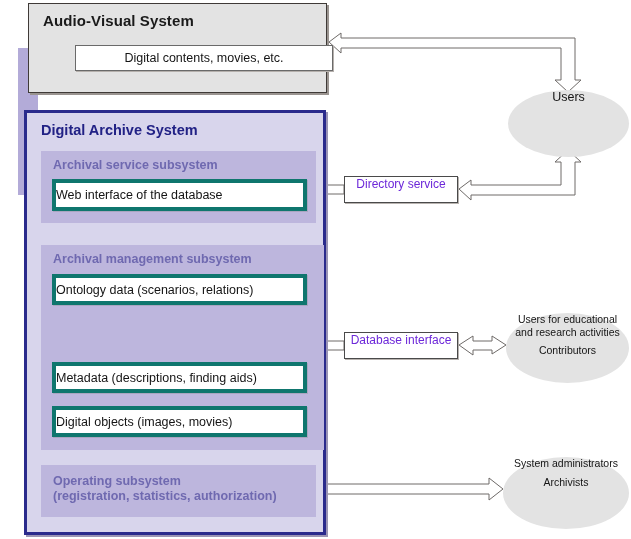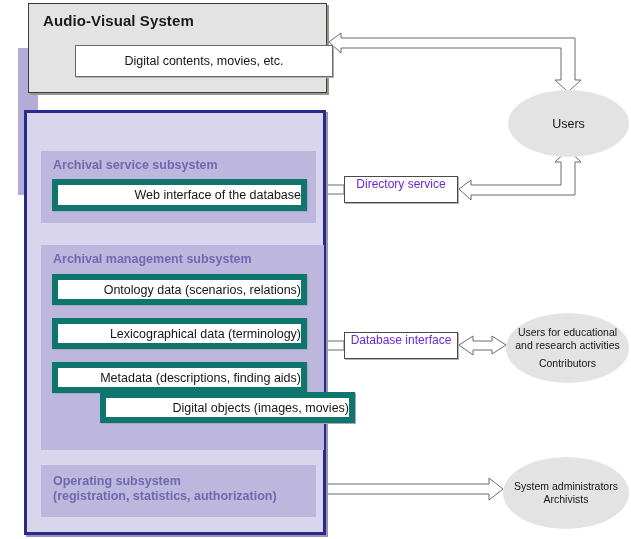--- a/index.html
+++ b/index.html
@@ -31,21 +31,21 @@
   }
   #av-title {
     position: absolute;
     left: 14px; top: 8px;
     font-size: 15px;
     font-weight: bold;
     color: #1a1a1a;
     letter-spacing: 0.1px;
   }
   #av-content-box {
-    left: 46px; top: 41px; width: 258px; height: 32px;
+    left: 46px; top: 41px; width: 258px; height: 26px;
     background: #ffffff;
     border: 1px solid #6a6a6a;
     box-shadow: 1px 1px 0 #b5b0ac;
     display: flex; align-items: center; justify-content: center;
   }
   #av-content-box span { font-size: 12.5px; color: #141414; }
 
   
   #das {
     left: 24px; top: 110px; width: 302px; height: 425px;
@@ -65,70 +65,70 @@
   }
   .subsys-title {
     position: absolute;
     font-size: 12.5px;
     font-weight: bold;
     color: #6f69b0;
     line-height: 15px;
   }
   .white-row {
     background: #ffffff;
-    border: 6px solid #0f766e;
+    border: 4px solid #0f766e;
     box-shadow: 1px 1px 0 #aaa5c0;
-    display: flex; align-items: center; justify-content: flex-end;
+    display: flex; align-items: center; justify-content: flex-start;
     font-size: 12.5px;
     color: #141414;
   }
 
   
   #svc-subsys { left: 14px; top: 38px; width: 275px; height: 72px; }
   #svc-subsys-title { left: 12px; top: 7px; }
   #svc-row { left: 11px; top: 28px; width: 255px; height: 32px; }
 
   
   #mgmt-subsys { left: 14px; top: 132px; width: 283px; height: 205px; }
   #mgmt-subsys-title { left: 12px; top: 7px; }
   .mgmt-row { left: 11px; width: 255px; height: 31px; }
   #mgmt-row-0 { top: 29px; }
   #mgmt-row-1 { top: 73px; }
   #mgmt-row-2 { top: 117px; }
-  #mgmt-row-3 { top: 147px; margin-left: 48px; }
+  #mgmt-row-3 { top: 161px; }
 
   
   #op-subsys {
     left: 14px; top: 352px; width: 275px; height: 52px;
   }
   #op-subsys-title { left: 12px; top: 9px; }
 
   
   .ellipse {
     background: #e3e3e3;
     border-radius: 50%;
     display: flex; flex-direction: column;
-    align-items: center; justify-content: center;
+    align-items: center; justify-content: flex-start;
     text-align: center;
     color: #141414;
   }
   #users-ellipse {
     left: 508px; top: 90px; width: 121px; height: 67px;
     font-size: 12.5px;
   }
   #edu-ellipse {
     left: 506px; top: 313px; width: 123px; height: 70px;
     font-size: 10.5px; line-height: 13px;
   }
   #edu-ellipse .contrib { margin-top: 5px; }
   #admin-ellipse {
     left: 503px; top: 457px; width: 126px; height: 72px;
     font-size: 10.5px; line-height: 13px;
   }
-  #admin-ellipse .arch { }
+  #admin-ellipse .arch { margin-top: 6px; }
 
   .plain-box {
     background: #ffffff;
     border: 1px solid #4a4a4a;
     box-shadow: 1px 1px 0 #b8b3af;
     display: flex; justify-content: center;
     font-size: 12px; color: #6d28d9;
   }
   #dir-service { left: 344px; top: 176px; width: 114px; height: 27px; }
   #db-interface { left: 344px; top: 332px; width: 114px; height: 27px; }
@@ -176,36 +176,34 @@
 </svg>
 
 <div class="abs" id="av-station">
   <div id="av-title">Audio-Visual System</div>
   <div class="abs" id="av-content-box">
     <span>Digital contents, movies, etc.</span>
   </div>
 </div>
 
 <div class="abs" id="das">
+  <div id="das-title">Digital Archive System</div>
 
   <div class="abs subsys" id="svc-subsys">
     <div class="subsys-title" id="svc-subsys-title">Archival service subsystem</div>
     <div class="abs white-row" id="svc-row">
       <span>Web interface of the database</span>
     </div>
   </div>
 
   <div class="abs subsys" id="mgmt-subsys">
     <div class="subsys-title" id="mgmt-subsys-title">Archival management subsystem</div>
     <div class="abs white-row mgmt-row" id="mgmt-row-0">
       <span>Ontology data (scenarios, relations)</span>
     </div>
-    <div class="abs white-row mgmt-row" id="mgmt-row-1">
-      <span>Lexicographical data (terminology)</span>
-    </div>
     <div class="abs white-row mgmt-row" id="mgmt-row-2">
       <span>Metadata (descriptions, finding aids)</span>
     </div>
     <div class="abs white-row mgmt-row" id="mgmt-row-3">
       <span>Digital objects (images, movies)</span>
     </div>
   </div>
 
   <div class="abs subsys" id="op-subsys">
     <div class="subsys-title" id="op-subsys-title">

